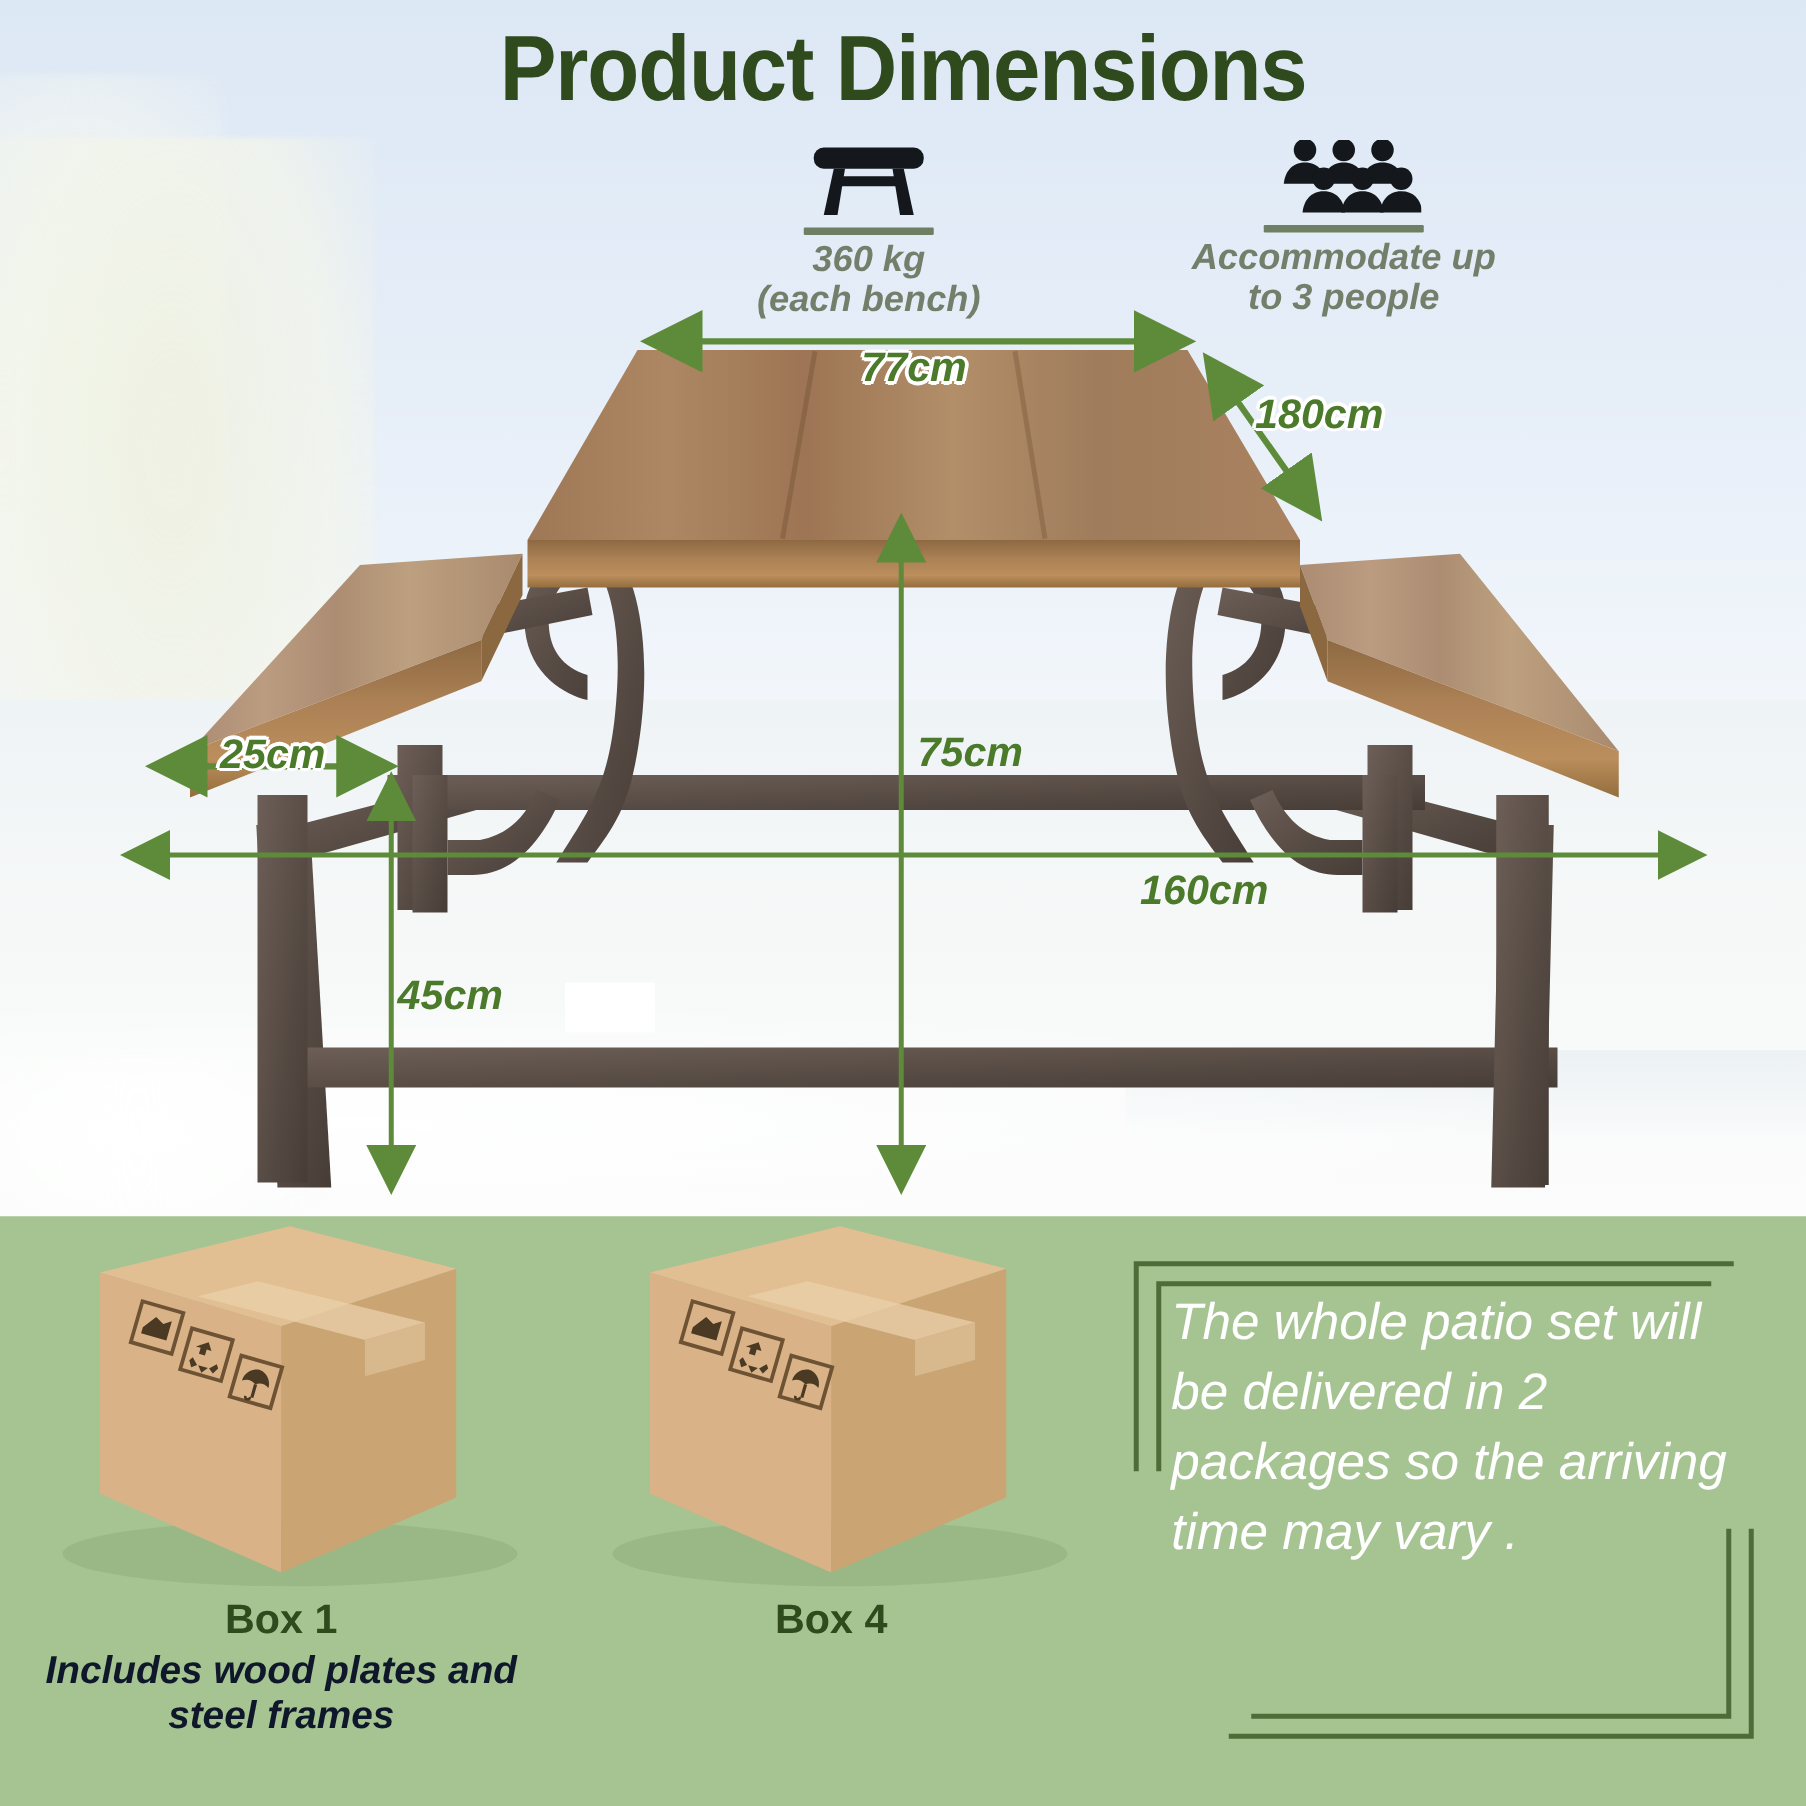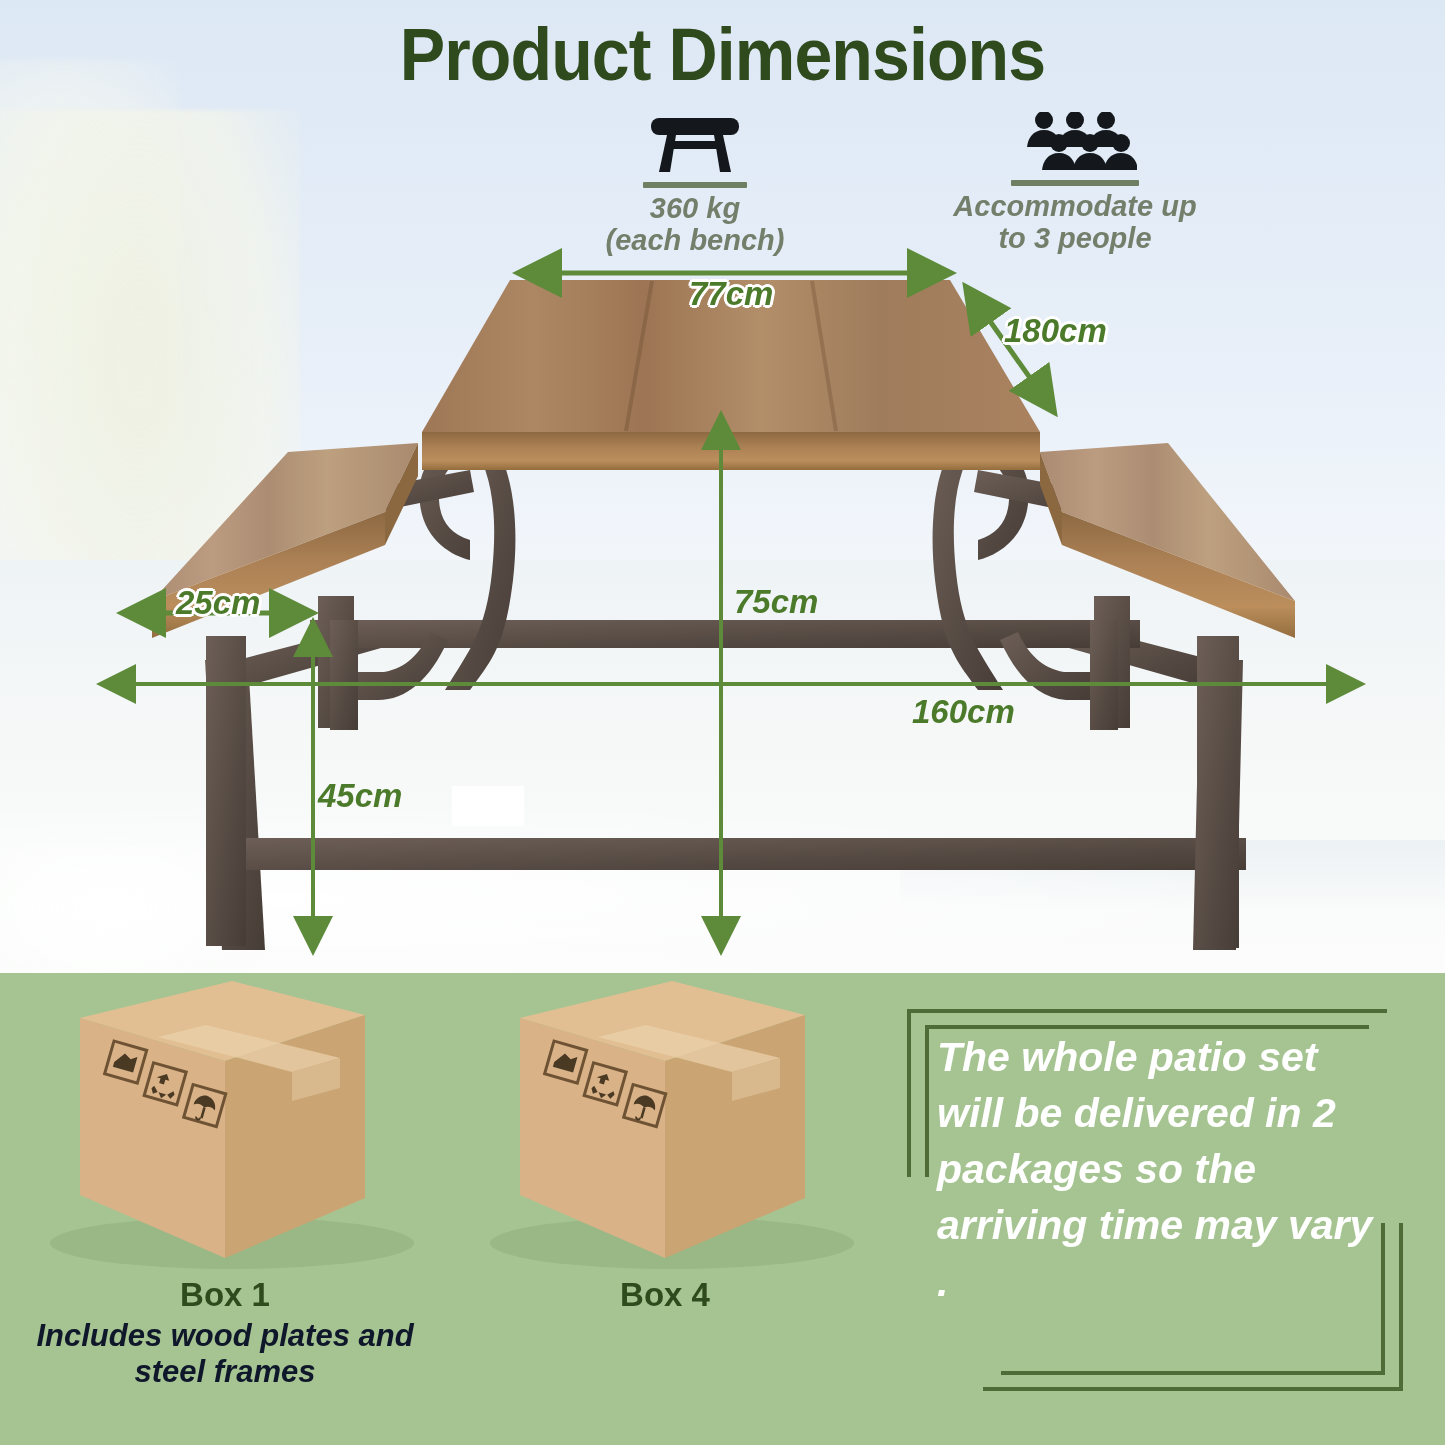--- a/index.html
+++ b/index.html
@@ -111,21 +111,21 @@
     font-size:31px;font-style:italic;font-weight:bold;color:#0f172a;
     line-height:1.16;margin-top:4px;white-space:pre-line;
   }
 
   
   #note-panel{
     position:absolute;left:895px;top:28px;width:520px;height:415px;
   }
   #note-text{
     position:absolute;left:42px;top:28px;width:450px;
-    font-size:41px;font-weight:bold;font-style:italic;color:#ffffff;
+    font-size:41px;font-weight:normal;font-style:italic;color:#ffffff;
     line-height:1.37;
   }
   .bracket{position:absolute;}
 </style>
 </head>
 <body>
 
 <div id="page">
 
   <div id="top-section">

